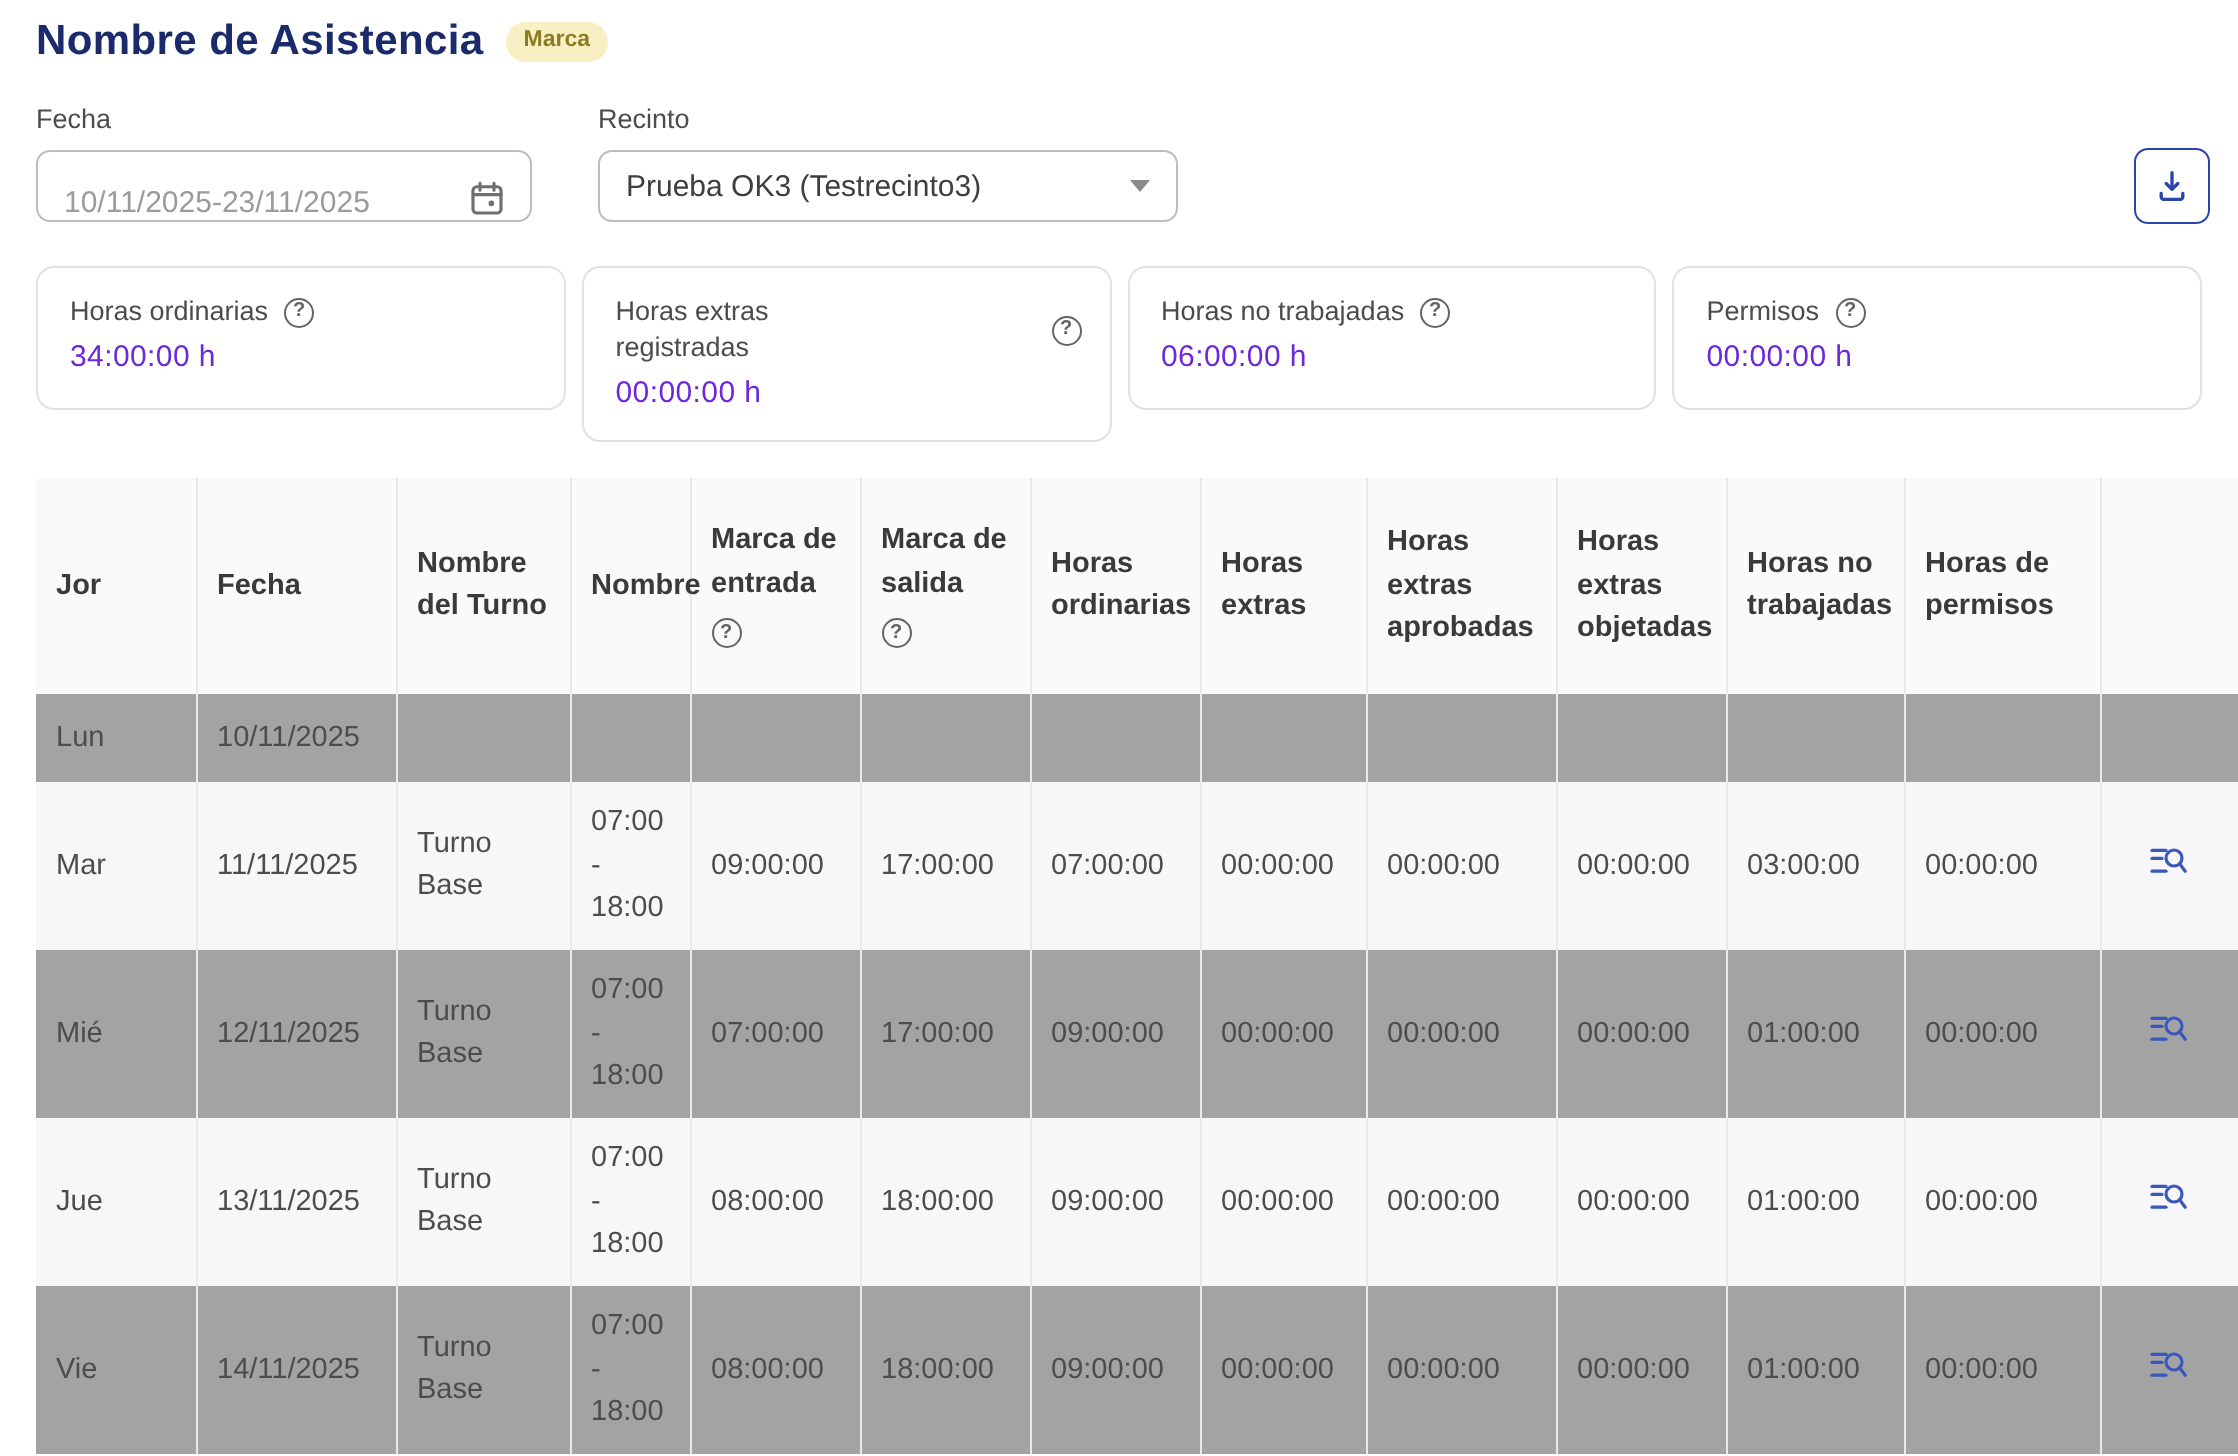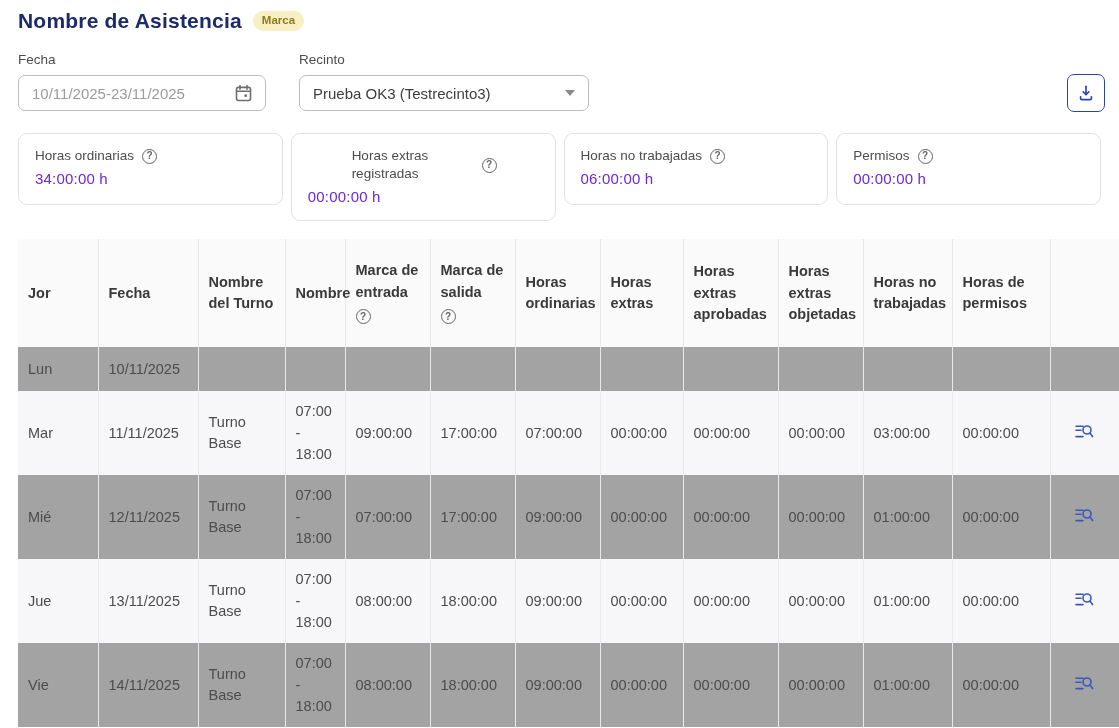--- a/index.html
+++ b/index.html
@@ -16,37 +16,37 @@
   .title-row { margin-left:18px; display:flex; align-items:center; gap:11px; height:30px; }
   .page-title { font-size:21px; font-weight:700; color:#1b2a6b; margin:0; letter-spacing:.2px; }
   .beta-badge { background:#f8efc4; color:#8d7c20; font-size:11.5px; font-weight:600;
     padding:4px 9px; border-radius:11px; line-height:1; }
 
   
   .filters { display:flex; margin:16px 0 0 18px; gap:33px; }
   .field-label { font-size:13.5px; color:#4c4c4c; margin-bottom:8px; }
   .input-box { height:36px; border:1px solid #bdbdbd; border-radius:7px; background:#fff;
     display:flex; align-items:center; justify-content:space-between; padding:0 11px 0 13px; cursor:pointer; }
-  .date-box { width:248px; }
+  .date-box { width:248px;align-items:flex-end; }
   .date-text { color:#9b9b9b; font-size:15px; }
   .select-box { width:290px; }
   .select-text { color:#3d3d42; font-size:15px; }
   .caret { width:0; height:0; border-left:5px solid transparent; border-right:5px solid transparent;
     border-top:6px solid #8a8a8a; margin-right:2px; }
 
   .download-btn { position:absolute; top:74px; right:14px; width:38px; height:38px;
     border:1px solid #2b44ad; border-radius:7px; background:#fff;
     display:flex; align-items:center; justify-content:center; cursor:pointer; }
 
   
   .cards { display:flex; gap:8px; margin:22px 18px 0 18px; align-items:flex-start; }
   .card { flex:1; border:1px solid #e2e2e5; border-radius:9px; background:#fff;
     padding:13px 14px 15px 16px; min-height:72px; }
   .card-label-row { display:flex; align-items:center; gap:8px; font-size:13.5px; color:#4c4c4c; line-height:1.35; }
-  .card.tall .card-label-row { justify-content:center; align-items:center; }
+  .card.tall .card-label-row { justify-content:space-between; align-items:center; }
   .card.tall .card-label-text { max-width:122px; }
   .card-value { margin-top:5px; font-size:15px; font-weight:400; color:#6d28d9; letter-spacing:.2px; }
 
   .help { width:15px; height:15px; min-width:15px; border:1.3px solid #646464; border-radius:50%;
     color:#646464; font-size:10px; font-weight:600; display:inline-flex;
     align-items:center; justify-content:center; cursor:pointer; background:transparent; }
   .help::before { content:"?"; }
 
   
   table.attendance { border-collapse:collapse; table-layout:fixed; width:1101px; margin:18px 0 0 18px; }

